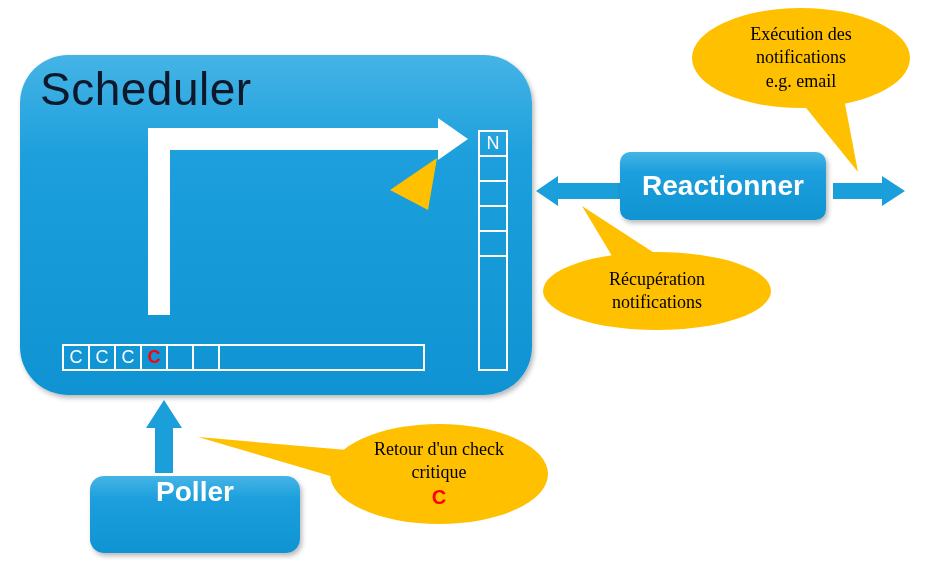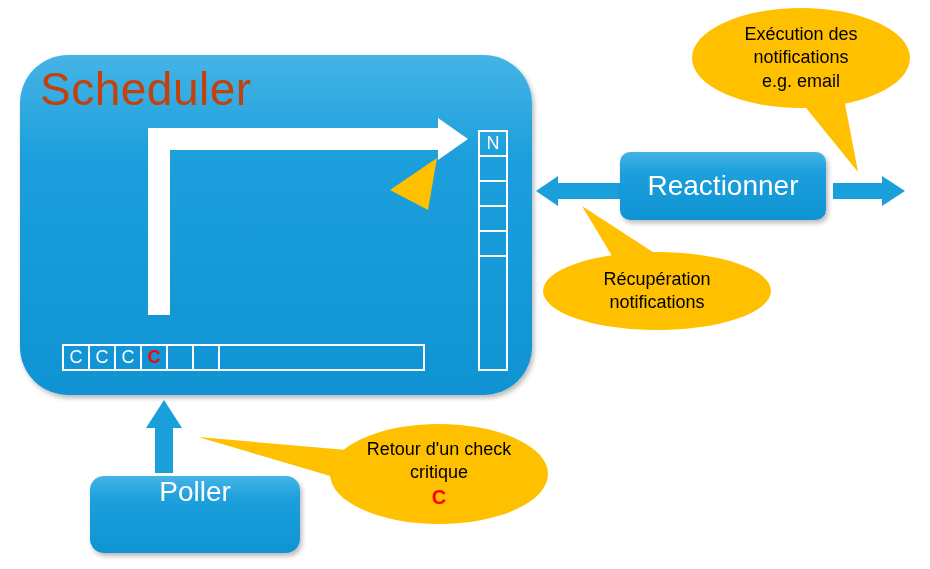--- a/index.html
+++ b/index.html
@@ -7,28 +7,29 @@
   body {
     width:930px; height:569px; position:relative; overflow:hidden;
     font-family:"Liberation Sans", sans-serif;
   }
   .canvas { position:absolute; left:0; top:0; width:930px; height:569px; }
 
   .blue-box {
     background:linear-gradient(180deg,#45b4e6 0%,#1c9fdc 30%,#0f93d2 100%);
     color:#ffffff;
     box-shadow:2px 3px 5px rgba(0,0,0,0.28);
+    font-weight:bold;
   }
 
   #scheduler-box {
     position:absolute; left:20px; top:55px; width:512px; height:340px;
     border-radius:48px; z-index:1;
   }
   #scheduler-title {
-    position:absolute; left:40px; top:62px; font-size:46px; color:#c2410c;
+    position:absolute; left:40px; top:62px; font-size:46px; color:#0f172a;
     z-index:3; letter-spacing:0.5px;
   }
 
   #svg-layer { position:absolute; left:0; top:0; width:930px; height:569px; z-index:2; pointer-events:none; }
 
   
   .queue { position:absolute; left:478px; top:130px; width:30px; z-index:3; }
   .queue .cell {
     width:30px; height:27px; border:2px solid #ffffff; margin-top:-2px;
     color:#ffffff; font-size:18px; display:flex; align-items:center; justify-content:center;
@@ -55,21 +56,21 @@
     position:absolute; left:90px; top:476px; width:210px; height:77px;
     border-radius:14px; display:flex; justify-content:center;
     font-size:28px; z-index:3;
   }
 
   .bubble {
     position:absolute; background:#ffc000; border-radius:50%;
     display:flex; flex-direction:column; align-items:center; justify-content:center;
     text-align:center; color:#000000; font-size:18px; line-height:1.3; z-index:4;
   }
-  .bubble .txt { display:block; }
+  .bubble .txt { display:block;font-family:Liberation Serif, serif; }
   #bubble-creer  { left:285px; top:178px; width:182px; height:78px; }
   #bubble-creer .txt  { width:120px; }
   #bubble-exec   { left:692px; top:8px;  width:218px; height:100px; }
   #bubble-exec .txt   { width:150px; }
   #bubble-recup  { left:543px; top:252px; width:228px; height:78px; }
   #bubble-recup .txt  { width:140px; }
   #bubble-retour { left:330px; top:424px; width:218px; height:100px; }
   #bubble-retour .txt { width:160px; }
   .bubble .symbol { font-weight:bold; color:#ff0000; font-size:20px; }
 </style>

